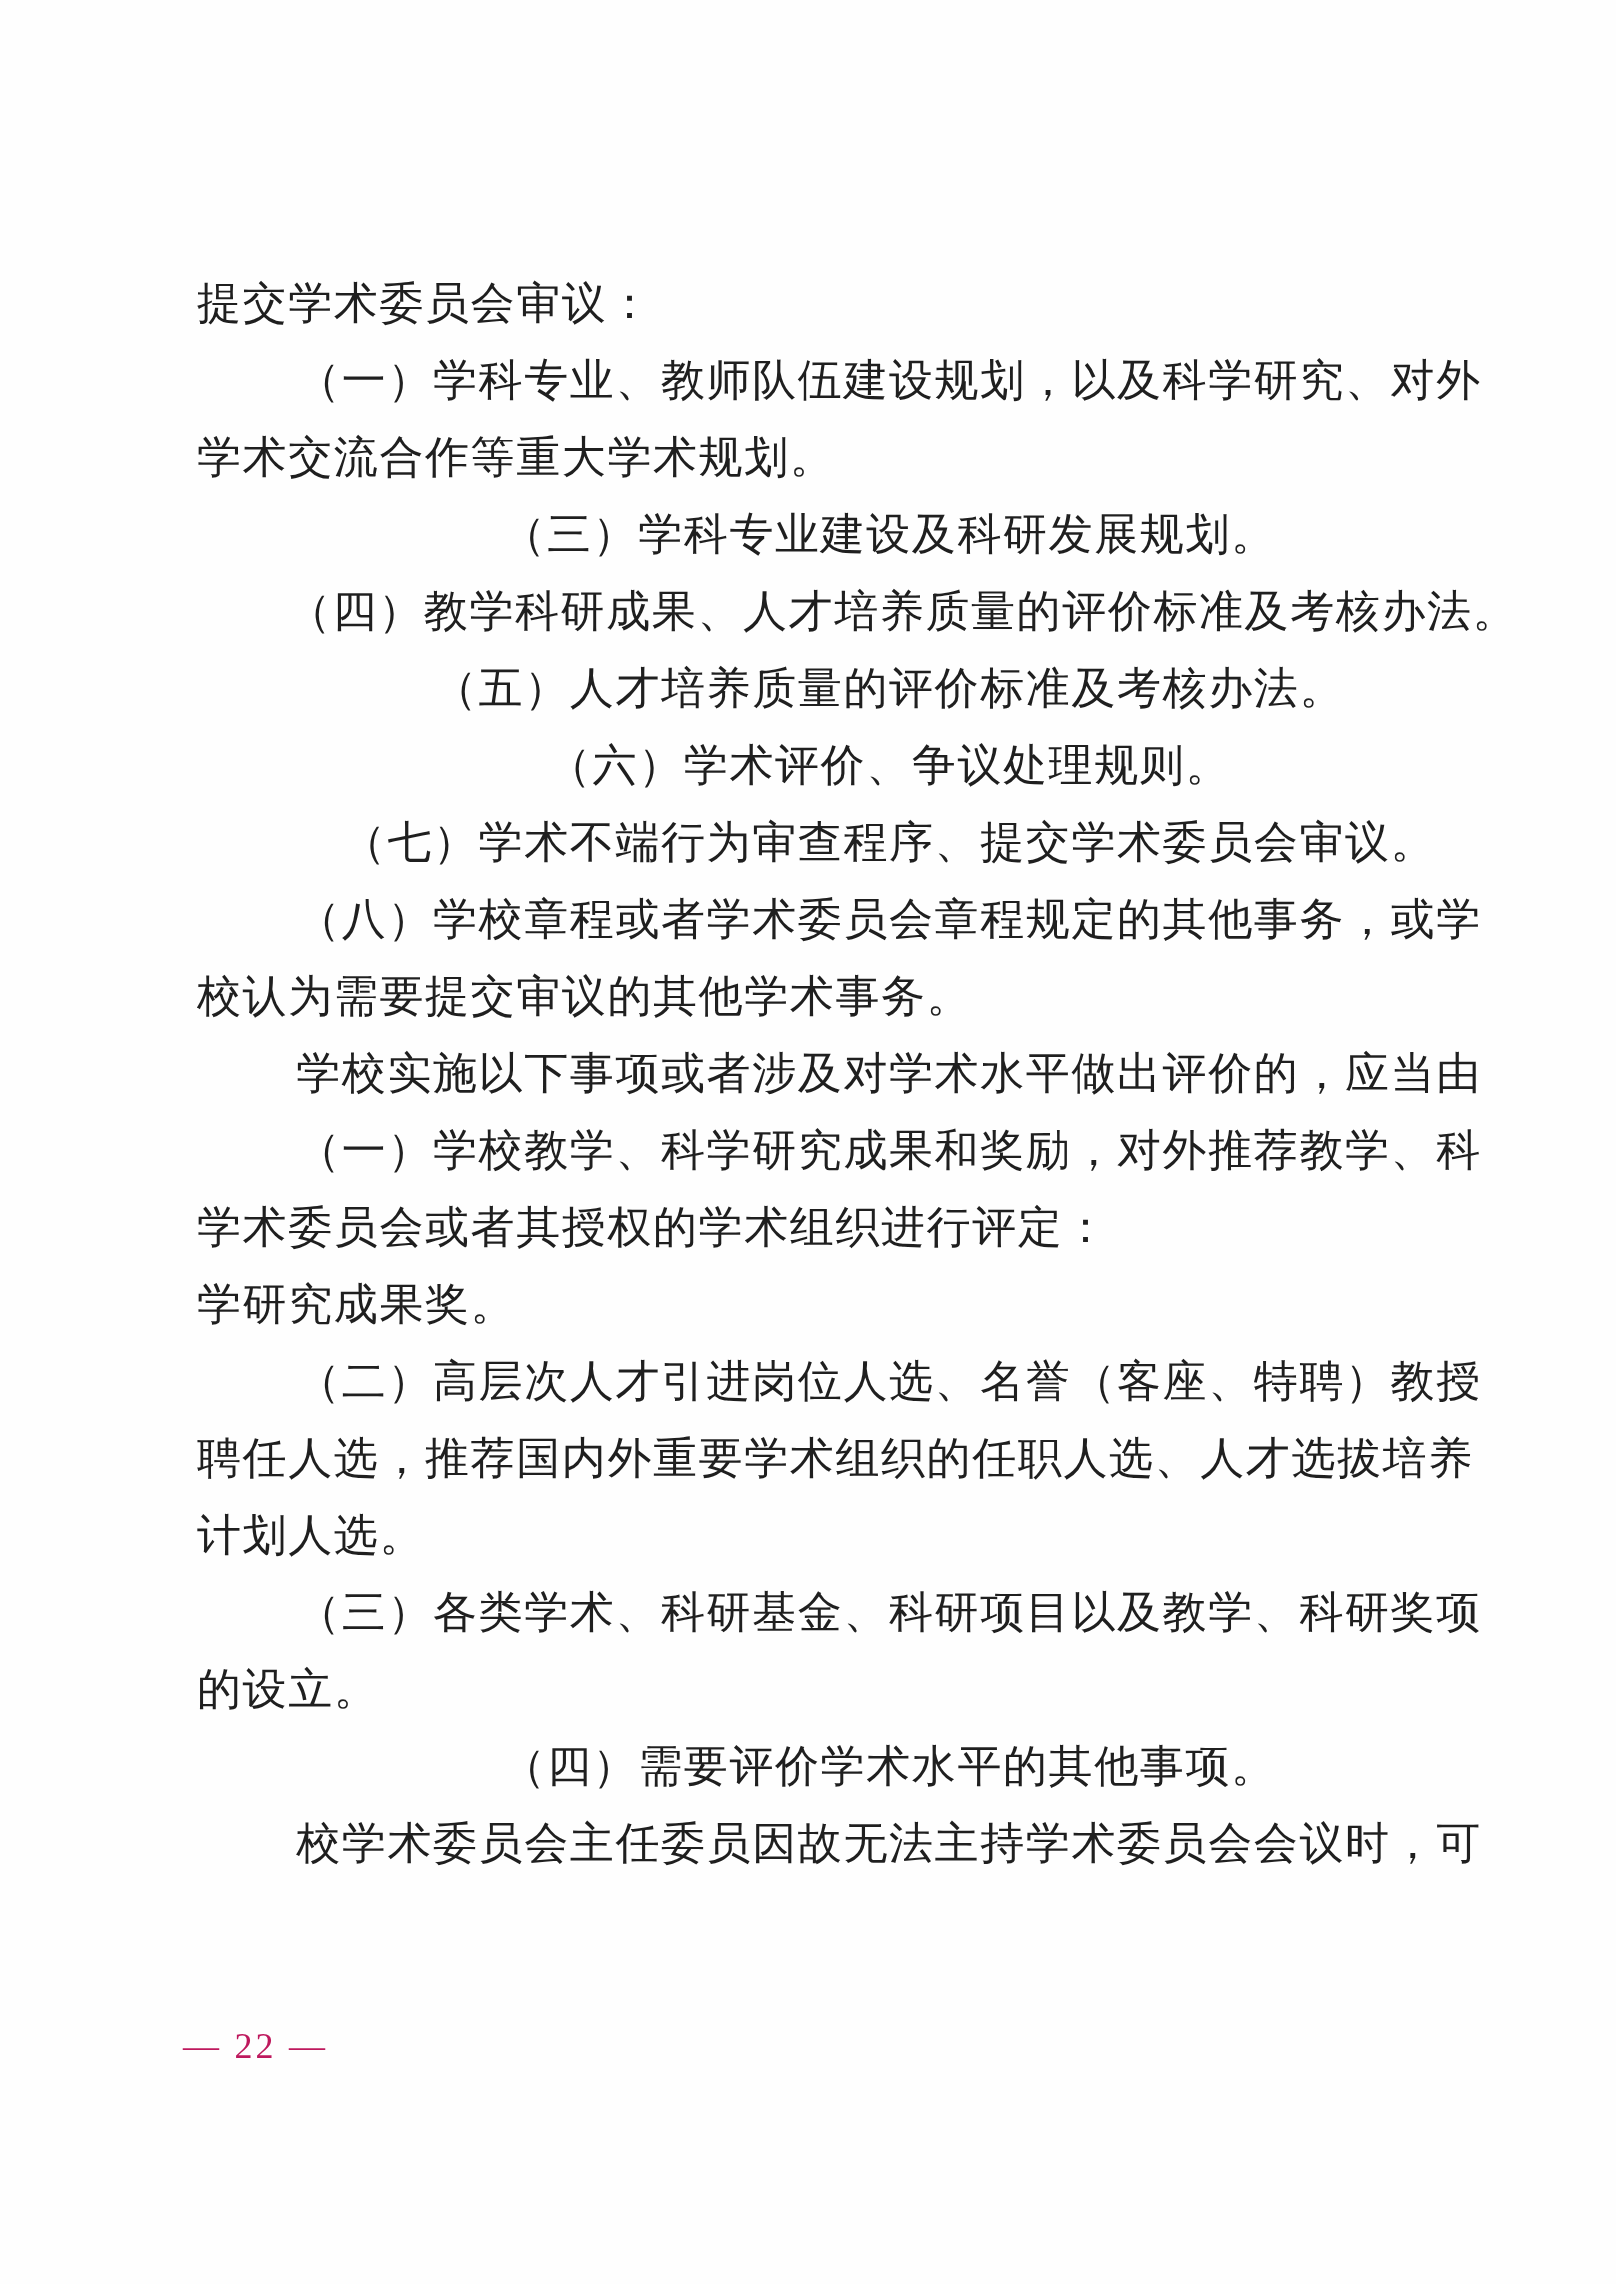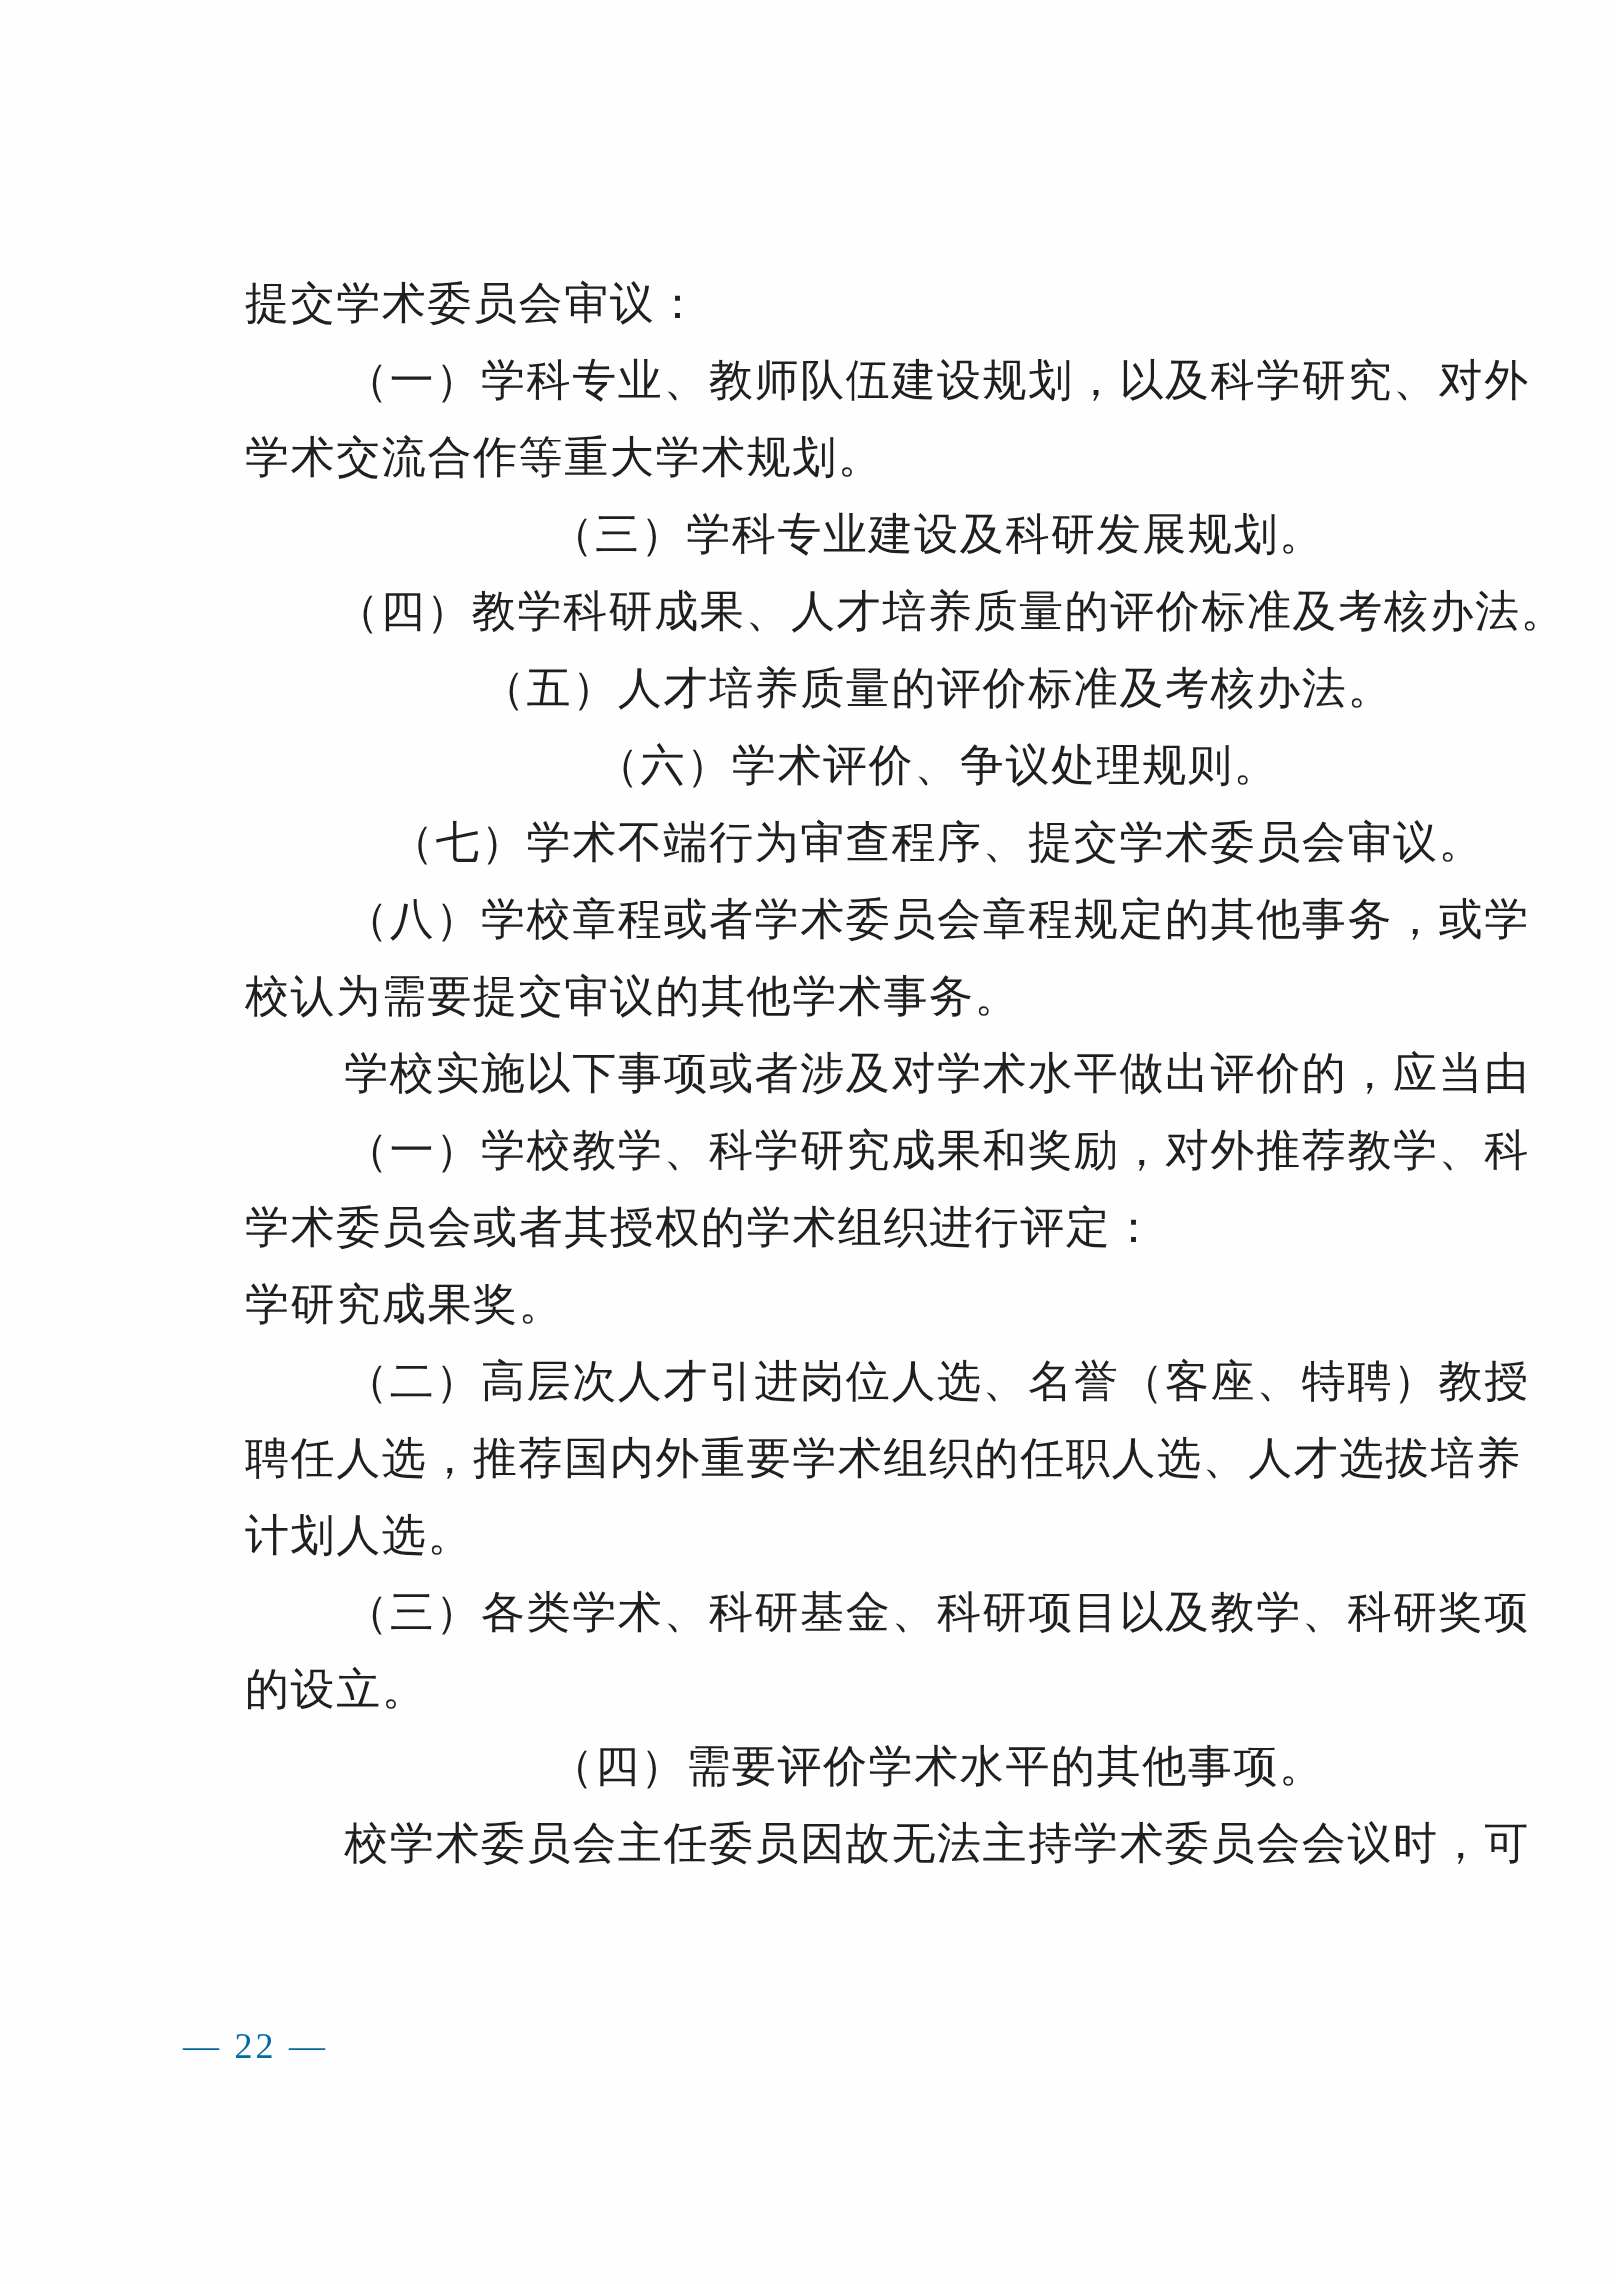--- a/index.html
+++ b/index.html
@@ -13,41 +13,40 @@
     background: #fefefe;
     overflow: hidden;
     font-family: "Liberation Serif", "DejaVu Serif", serif;
   }
   .body-text {
     position: absolute;
     left: 197px;
     top: 265px;
     width: 1294px;
     color: #1f1f1f;
-    margin-left: 48px;
   }
   .line {
     height: 77px;
     line-height: 77px;
     font-size: 44px;
     letter-spacing: 1.6px;
     white-space: nowrap;
     font-weight: 400;
   }
   .line.indent {
     padding-left: 90px;
     text-align: center;
   }
   .footer {
     position: absolute;
     left: 183px;
     top: 2025px;
     font-size: 36px;
     letter-spacing: 3.2px;
-    color: #0369a1;
+    color: #be185d;
   }
 </style>
 </head>
 <body>
 
 <div class="page">
   <main class="body-text">
       <div class="line">提交学术委员会审议：</div>
       <div class="line indent">（一）学科专业、教师队伍建设规划，以及科学研究、对外</div>
       <div class="line">学术交流合作等重大学术规划。</div>

